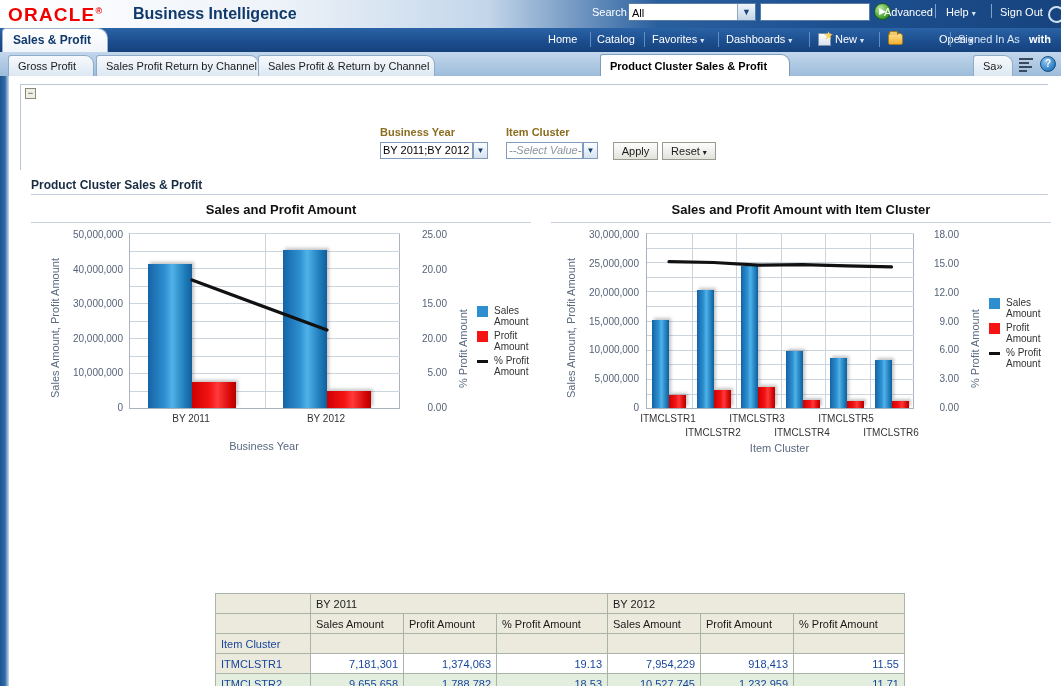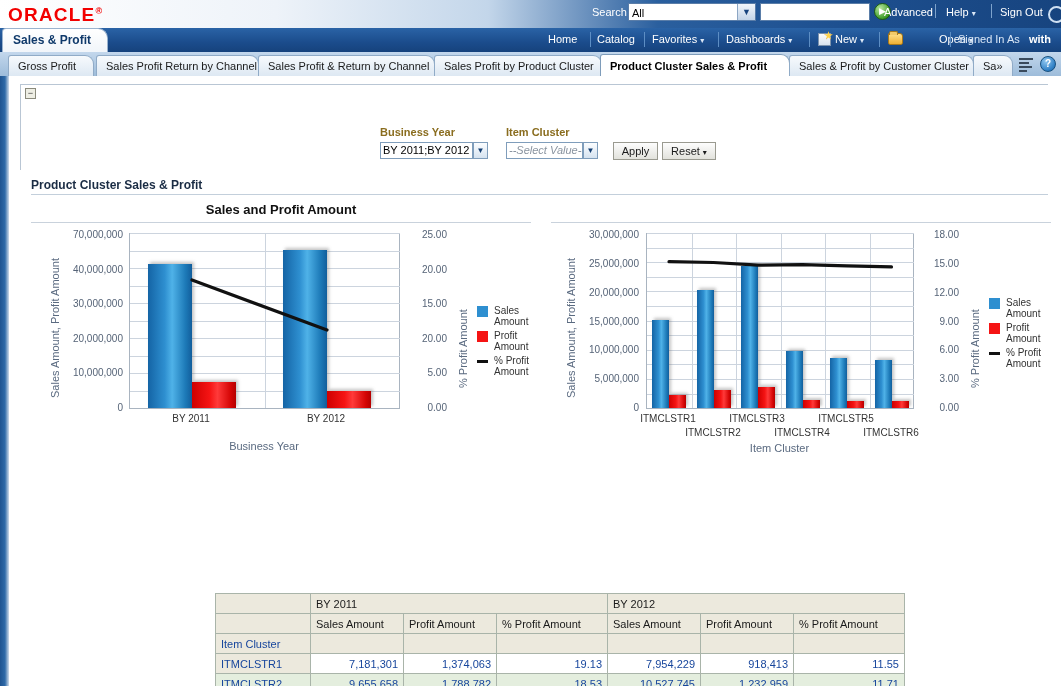--- a/index.html
+++ b/index.html
@@ -212,20 +212,21 @@
   .r-even td.rowhdr{background:#e4eede;}
   .tbl .spacer td{height:15px;}
 </style>
 </head>
 <body>
 
 <div class="app">
 
   <div class="brandbar">
     <div class="oracle-logo"><span>ORACLE</span><span class="reg">®</span></div>
+    <div class="bi-title">Business Intelligence</div>
 
     <div class="search-label">Search</div>
     <div class="search-select">
       <span>All</span>
       <span class="cv">▼</span>
     </div>
     <input class="search-input" type="text" value="" style="">
     <div class="search-go">▶</div>
 
     <a class="bb-link" style="left:884px;">Advanced</a>
@@ -259,23 +260,21 @@
   </div>
 
   <div class="dashtabstrip">
     <div class="dash-tab">Sales &amp; Profit</div>
   </div>
 
   <div class="pagetabs">
     <div class="ptab" style="left:8px;width:86px;">Gross Profit</div>
     <div class="ptab" style="left:96px;width:163px;">Sales Profit Return by Channel</div>
     <div class="ptab" style="left:258px;width:177px;">Sales Profit &amp; Return by Channel</div>
-    <div class="ptab" style="left:434px;width:168px;">Sales Profit by Product Cluster</div>
     <div class="ptab sel" style="left:600px;width:190px;">Product Cluster Sales &amp; Profit</div>
-    <div class="ptab" style="left:789px;width:185px;">Sales &amp; Profit by Customer Cluster</div>
     <div class="ptab" style="left:973px;width:40px;">Sa»</div>
 
     <div class="ptab-icons">
       <div class="ic-pageopts">
         <i style="top:1px;width:14px;"></i>
           <i style="top:5px;width:10px;"></i>
           <i style="top:9px;width:13px;"></i>
           <i style="top:13px;width:8px;"></i>
       </div>
       <div class="ic-help">?</div>
@@ -310,21 +309,21 @@
 
       <div class="axis-title vert" style="left:28px;top:196px;">Sales Amount, Profit Amount</div>
 
       <div class="axis-title vert" style="left:436px;top:186px;">% Profit Amount</div>
 
       <div class="ytick" style="left:0;top:200px;width:102px;">0</div>
       <div class="ytick" style="left:0;top:165.4px;width:102px;">10,000,000</div>
       <div class="ytick" style="left:0;top:130.8px;width:102px;">20,000,000</div>
       <div class="ytick" style="left:0;top:96.2px;width:102px;">30,000,000</div>
       <div class="ytick" style="left:0;top:61.6px;width:102px;">40,000,000</div>
-      <div class="ytick" style="left:0;top:27px;width:102px;">70,000,000</div>
+      <div class="ytick" style="left:0;top:27px;width:102px;">50,000,000</div>
 
       <div class="ytick r" style="left:386px;top:200px;width:40px;">0.00</div>
       <div class="ytick r" style="left:386px;top:165.4px;width:40px;">5.00</div>
       <div class="ytick r" style="left:386px;top:130.8px;width:40px;">20.00</div>
       <div class="ytick r" style="left:386px;top:96.2px;width:40px;">15.00</div>
       <div class="ytick r" style="left:386px;top:61.6px;width:40px;">20.00</div>
       <div class="ytick r" style="left:386px;top:27px;width:40px;">25.00</div>
 
       <div class="plot" style="left:108px;top:31px;width:270px;height:175px;">
         <div class="fr-t"></div>
@@ -357,20 +356,21 @@
       <div class="axis-title" style="left:108px;top:238px;width:270px;text-align:center;">Business Year</div>
 
       <div class="legend" style="left:456px;top:103px;width:62px;">
         <div class="lg-row"><span class="lg-sw blue"></span><span>Sales Amount</span></div>
         <div class="lg-row"><span class="lg-sw red"></span><span>Profit Amount</span></div>
         <div class="lg-row"><span class="lg-sw line"></span><span>% Profit Amount</span></div>
       </div>
     </div>
 
     <div class="chart" style="left:532px;width:520px;">
+      <div class="chart-title">Sales and Profit Amount with Item Cluster</div>
       <div class="chart-rule"></div>
 
       <div class="axis-title vert" style="left:24px;top:196px;">Sales Amount, Profit Amount</div>
       <div class="axis-title vert" style="left:428px;top:186px;">% Profit Amount</div>
 
       <div class="ytick" style="left:0;top:200px;width:98px;">0</div>
       <div class="ytick" style="left:0;top:171.2px;width:98px;">5,000,000</div>
       <div class="ytick" style="left:0;top:142.4px;width:98px;">10,000,000</div>
       <div class="ytick" style="left:0;top:113.6px;width:98px;">15,000,000</div>
       <div class="ytick" style="left:0;top:84.8px;width:98px;">20,000,000</div>

